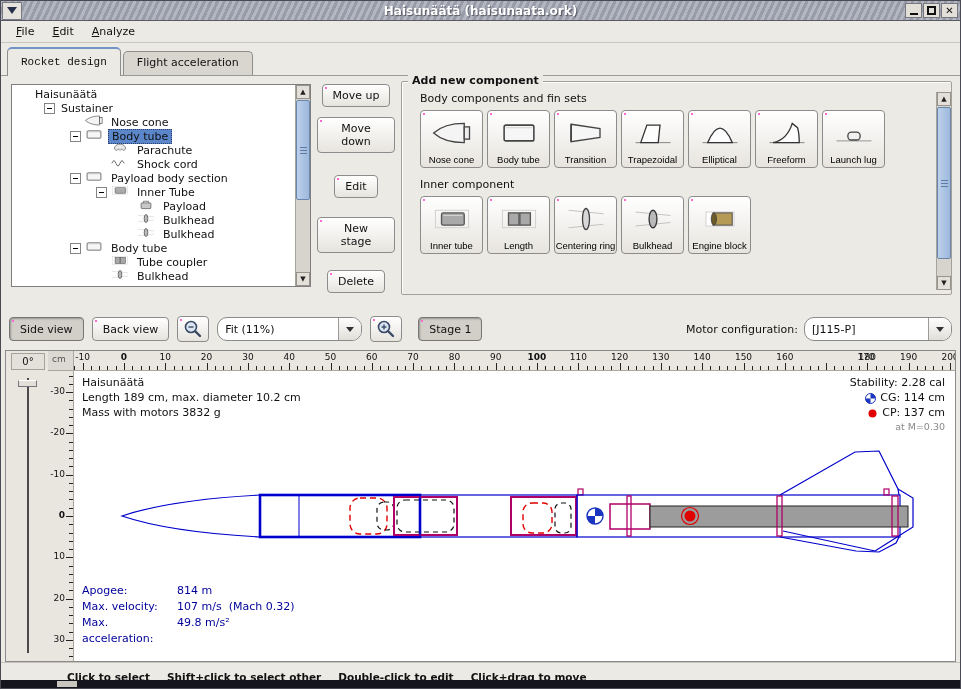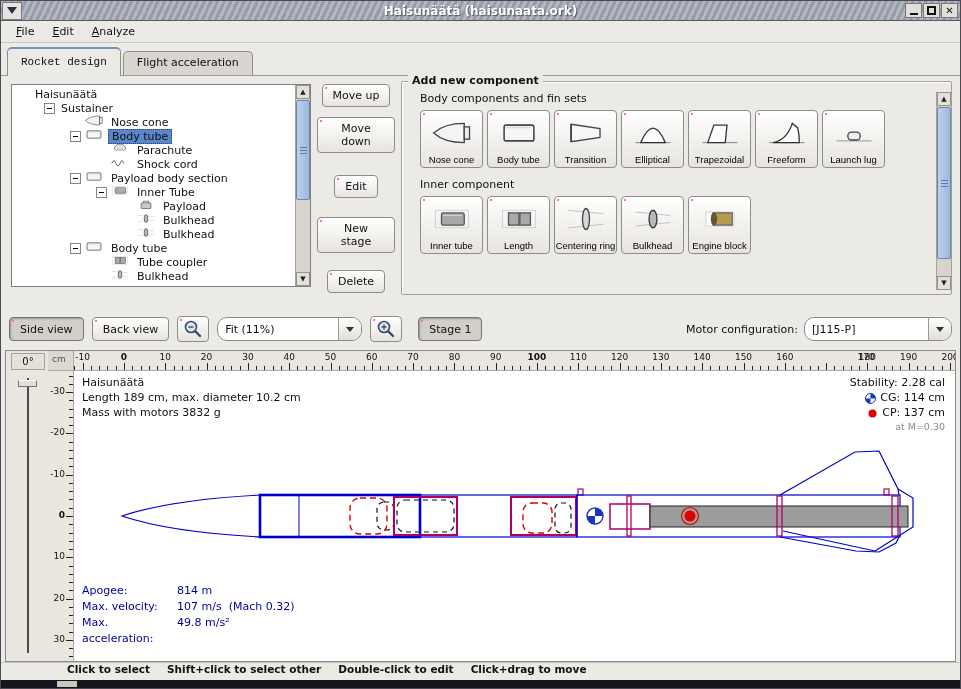--- a/index.html
+++ b/index.html
@@ -96,21 +96,21 @@
   .rocket-info { position:absolute; left:8px; top:5px; line-height:1.35; }
   .stab-block { position:absolute; right:10px; top:5px; text-align:right; line-height:1.35; }
   .stab-line { display:flex; justify-content:flex-end; align-items:center; gap:4px; }
   .mach { color:#8a8a8a; font-size:9.5px; }
   .flight-block { position:absolute; left:8px; bottom:14px; color:#000099; line-height:1.45; }
   .frow { display:flex; }
   .flab { width:95px; }
   .fv { white-space:pre; }
 
   
-  .statusbar { position:absolute; top:661px; left:0; right:0; height:21px; border-top:1px solid #c6c3bd; display:flex; align-items:flex-start; padding-left:66px; background:#eceae4; }
+  .statusbar { position:absolute; top:661px; left:0; right:0; height:21px; border-top:1px solid #c6c3bd; display:flex; align-items:flex-end; padding-left:66px; background:#eceae4; }
   .hint { font-weight:bold; font-size:10.5px; margin-right:17px; }
   .bottomstrip { position:absolute; bottom:0; left:0; right:0; height:8px; background:#15151e; }
   .stripnotch { position:absolute; bottom:1px; left:56px; width:20px; height:6px; background:#c9c6c0; }
 </style>
 </head>
 <body>
 
 <div class="window">
 
   <div class="titlebar">
@@ -302,30 +302,30 @@
             <button class="cbtn">
               <svg width="46" height="28" viewBox="0 0 48 32">
                 <path d="M7 6 L40 11 L40 21 L7 26 Z" fill="#f6f6f6" stroke="#444" stroke-width="1.5"></path>
                 <line x1="7" y1="6" x2="7" y2="26" stroke="#444" stroke-width="2"></line>
               </svg>
               <div class="clabel">Transition</div>
             </button>
             <button class="cbtn">
               <svg width="46" height="28" viewBox="0 0 48 32">
                 <line x1="4" y1="27" x2="44" y2="27" stroke="#777"></line>
+                <path d="M10 27 L17 7 L32 7 L30 27 Z" fill="#fdfdfd" stroke="#333" stroke-width="1.5"></path>
+              </svg>
+              <div class="clabel">Trapezoidal</div>
+            </button>
+            <button class="cbtn">
+              <svg width="46" height="28" viewBox="0 0 48 32">
+                <line x1="4" y1="27" x2="44" y2="27" stroke="#777"></line>
                 <path d="M10 27 Q24 -6 38 27 Z" fill="#fdfdfd" stroke="#333" stroke-width="1.5"></path>
               </svg>
               <div class="clabel">Elliptical</div>
-            </button>
-            <button class="cbtn">
-              <svg width="46" height="28" viewBox="0 0 48 32">
-                <line x1="4" y1="27" x2="44" y2="27" stroke="#777"></line>
-                <path d="M10 27 L17 7 L32 7 L30 27 Z" fill="#fdfdfd" stroke="#333" stroke-width="1.5"></path>
-              </svg>
-              <div class="clabel">Trapezoidal</div>
             </button>
             <button class="cbtn">
               <svg width="46" height="28" viewBox="0 0 48 32">
                 <line x1="4" y1="27" x2="44" y2="27" stroke="#777"></line>
                 <path d="M8 27 C18 25 26 18 30 5 L36 10 C38 16 38 21 38 27 Z" fill="#fdfdfd" stroke="#333" stroke-width="1.5"></path>
               </svg>
               <div class="clabel">Freeform</div>
             </button>
             <button class="cbtn">
               <svg width="46" height="28" viewBox="0 0 48 32">

